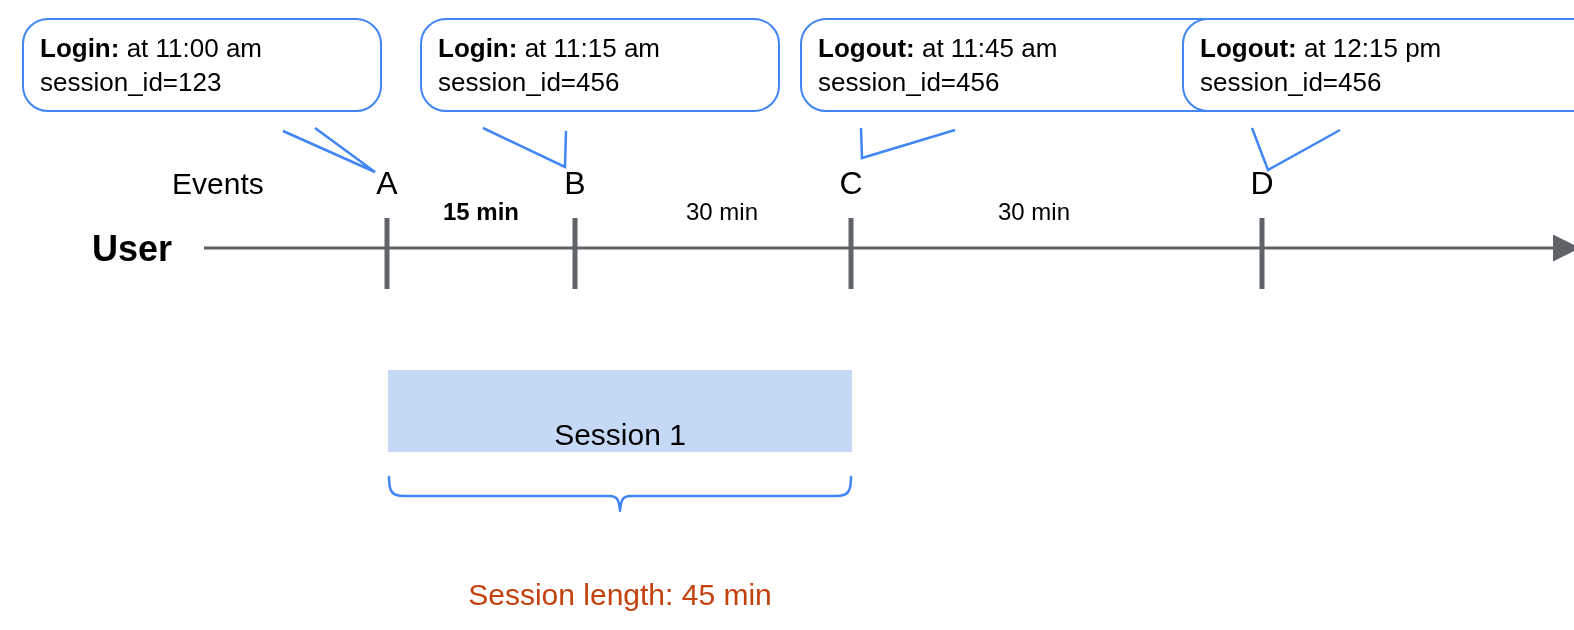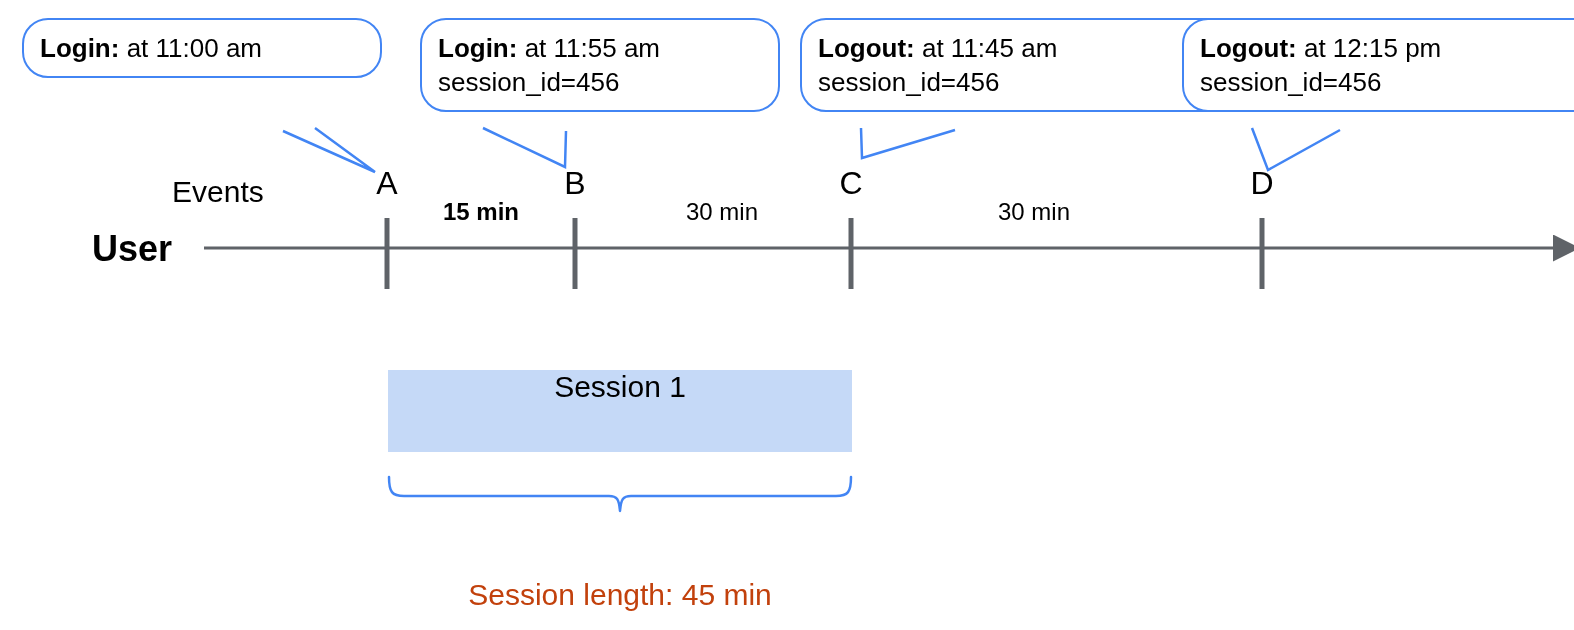--- a/index.html
+++ b/index.html
@@ -52,21 +52,20 @@
   
   .row-label {
     position: absolute;
     color: #000000;
     white-space: nowrap;
   }
   #events-label {
     font-size: 30px;
     left: 172px;
     top: 167px;
-    margin-top: 8px;
   }
   #user-label {
     font-size: 36px;
     left: 92px;
     top: 228px;
     font-weight: bold;
   }
   
   .event-letter {
     position: absolute;
@@ -87,21 +86,21 @@
   }
   
   #session-bar {
     position: absolute;
     left: 388px;
     top: 370px;
     width: 464px;
     height: 82px;
     background: #c5d9f7;
     display: flex;
-    align-items: flex-start;
+    align-items: flex-end;
     justify-content: center;
     z-index: 3;
   }
   #session-bar .bar-text {
     font-size: 30px;
     color: #000000;
   }
   
   #session-length-caption {
     position: absolute;
@@ -113,24 +112,25 @@
     white-space: nowrap;
   }
 </style>
 </head>
 <body>
 
 <div id="stage">
 
   <div class="callout" id="callout-a" style="left: 22px; top: 18px; width: 360px;">
     <span class="kind">Login:</span><span> at 11:00 am</span>
+    <span class="line2">session_id=123</span>
   </div>
 
   <div class="callout" id="callout-b" style="left: 420px; top: 18px; width: 360px;">
-    <span class="kind">Login:</span><span> at 11:55 am</span>
+    <span class="kind">Login:</span><span> at 11:15 am</span>
     <span class="line2">session_id=456</span>
   </div>
 
   <div class="callout" id="callout-c" style="left: 800px; top: 18px; width: 440px;">
     <span class="kind">Logout:</span><span> at 11:45 am</span>
     <span class="line2">session_id=456</span>
   </div>
 
   <div class="callout" id="callout-d" style="left: 1182px; top: 18px; width: 440px;">
     <span class="kind">Logout:</span><span> at 12:15 pm</span>

